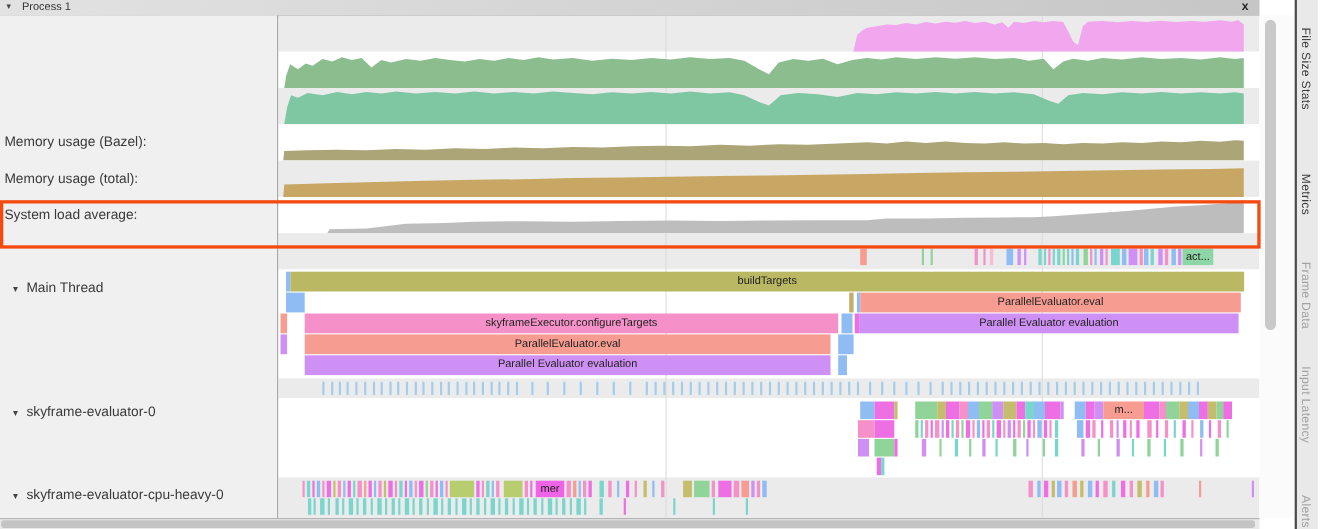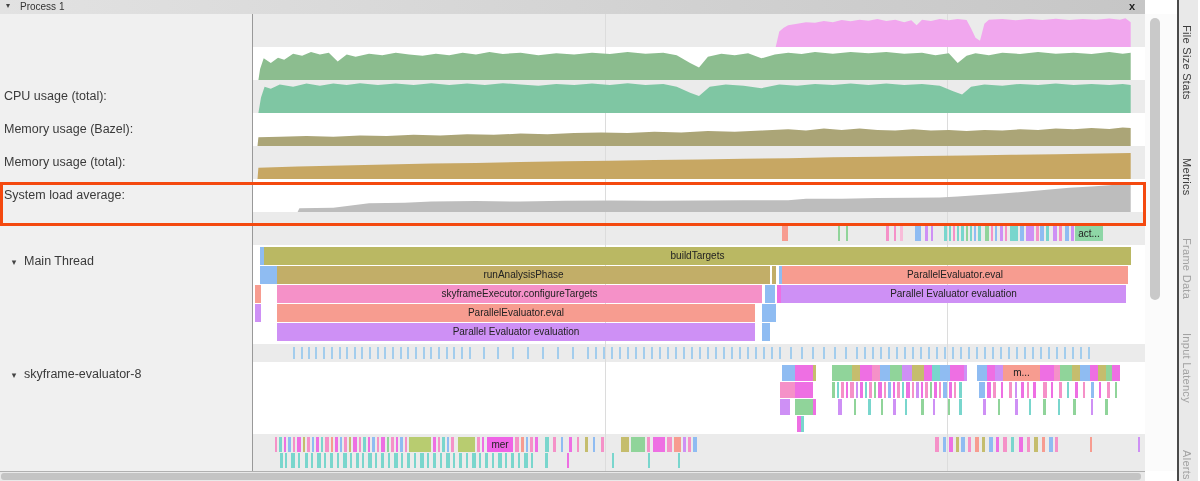--- a/index.html
+++ b/index.html
@@ -40,26 +40,26 @@
 
 <div id="app">
 
   <div class="phead">
     <span class="tri">▾</span>
     <span class="ptitle">Process 1</span>
     <span class="pclose">x</span>
   </div>
 
   <div class="labelcol">
-    <div class="clabel" style="top:66px">CPU usage (total):</div>
     <div class="clabel" style="top:99px">Memory usage (Bazel):</div>
     <div class="clabel" style="top:132px">Memory usage (total):</div>
     <div class="clabel" style="top:165px">System load average:</div>
     <div class="tlabel" style="top:237px;height:20px;line-height:20px"><span class="tri2">▾</span><span>Main Thread</span></div>
-    <div class="tlabel" style="top:350px;height:20px;line-height:20px"><span class="tri2">▾</span><span>skyframe-evaluator-8</span></div>
+    <div class="tlabel" style="top:350px;height:20px;line-height:20px"><span class="tri2">▾</span><span>skyframe-evaluator-0</span></div>
+    <div class="tlabel" style="top:426px;height:20px;line-height:20px"><span class="tri2">▾</span><span>skyframe-evaluator-cpu-heavy-0</span></div>
   </div>
 
   <div id="chart-area">
       <div class="rowbg" style="top: 0px; height: 33px; background: rgb(235, 235, 235);"></div>
       <div class="rowbg" style="top: 33px; height: 33px; background: rgb(255, 255, 255);"></div>
       <div class="rowbg" style="top: 66px; height: 33px; background: rgb(235, 235, 235);"></div>
       <div class="rowbg" style="top: 99px; height: 33px; background: rgb(255, 255, 255);"></div>
       <div class="rowbg" style="top: 132px; height: 33px; background: rgb(235, 235, 235);"></div>
       <div class="rowbg" style="top: 165px; height: 33px; background: rgb(255, 255, 255);"></div>
       <div class="rowbg" style="top: 198px; height: 33px; background: rgb(235, 235, 235);"></div>
@@ -117,21 +117,20 @@
       <div class="span" style="left: 787px; top: 212px; width: 4px; height: 15px; line-height: 15px; background: rgb(143, 188, 242);"></div>
       <div class="span" style="left: 793px; top: 212px; width: 3px; height: 15px; line-height: 15px; background: rgb(121, 214, 205);"></div>
       <div class="span" style="left: 800px; top: 212px; width: 4px; height: 15px; line-height: 15px; background: rgb(206, 144, 245);"></div>
       <div class="span" style="left: 806px; top: 212px; width: 3px; height: 15px; line-height: 15px; background: rgb(245, 145, 200);"></div>
       <div class="span" style="left: 812px; top: 212px; width: 4px; height: 15px; line-height: 15px; background: rgb(143, 188, 242);"></div>
       <div class="span" style="left: 818px; top: 212px; width: 3px; height: 15px; line-height: 15px; background: rgb(206, 144, 245);"></div>
       <div class="span" style="left: 822px; top: 212px; width: 28px; height: 15px; line-height: 15px; background: rgb(142, 214, 166);">act...</div>
       <div class="span" style="left: 7px; top: 233px; width: 4px; height: 18px; line-height: 18px; background: rgb(143, 188, 242);"></div>
       <div class="span" style="left: 11px; top: 233px; width: 867px; height: 18px; line-height: 18px; background: rgb(186, 184, 99);">buildTargets</div>
       <div class="span" style="left: 7px; top: 252px; width: 17px; height: 18px; line-height: 18px; background: rgb(143, 188, 242);"></div>
-      <div class="span" style="left: 24px; top: 252px; width: 493px; height: 18px; line-height: 18px; background: rgb(194, 174, 104);">runAnalysisPhase</div>
       <div class="span" style="left: 519px; top: 252px; width: 4px; height: 18px; line-height: 18px; background: rgb(194, 174, 104);"></div>
       <div class="span" style="left: 526px; top: 252px; width: 3px; height: 18px; line-height: 18px; background: rgb(143, 188, 242);"></div>
       <div class="span" style="left: 529px; top: 252px; width: 346px; height: 18px; line-height: 18px; background: rgb(247, 156, 144);">ParallelEvaluator.eval</div>
       <div class="span" style="left: 2px; top: 271px; width: 6px; height: 18px; line-height: 18px; background: rgb(247, 156, 144);"></div>
       <div class="span" style="left: 24px; top: 271px; width: 485px; height: 18px; line-height: 18px; background: rgb(245, 145, 200);">skyframeExecutor.configureTargets</div>
       <div class="span" style="left: 512px; top: 271px; width: 10px; height: 18px; line-height: 18px; background: rgb(143, 188, 242);"></div>
       <div class="span" style="left: 524px; top: 271px; width: 4px; height: 18px; line-height: 18px; background: rgb(238, 111, 227);"></div>
       <div class="span" style="left: 528px; top: 271px; width: 345px; height: 18px; line-height: 18px; background: rgb(206, 144, 245);">Parallel Evaluator evaluation</div>
       <div class="span" style="left: 2px; top: 290px; width: 6px; height: 18px; line-height: 18px; background: rgb(206, 144, 245);"></div>
       <div class="span" style="left: 24px; top: 290px; width: 478px; height: 18px; line-height: 18px; background: rgb(247, 156, 144);">ParallelEvaluator.eval</div>

